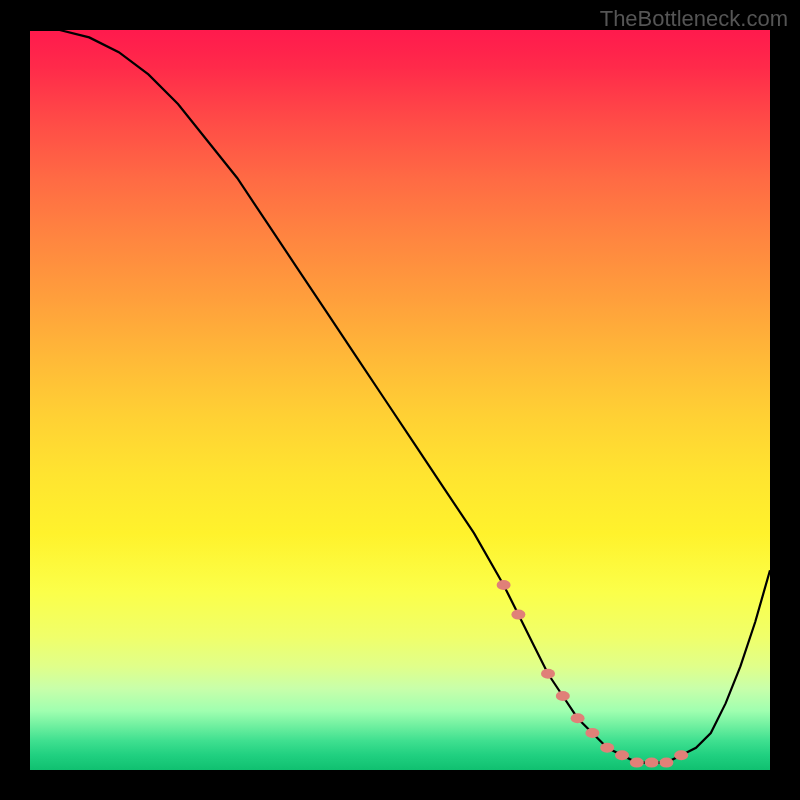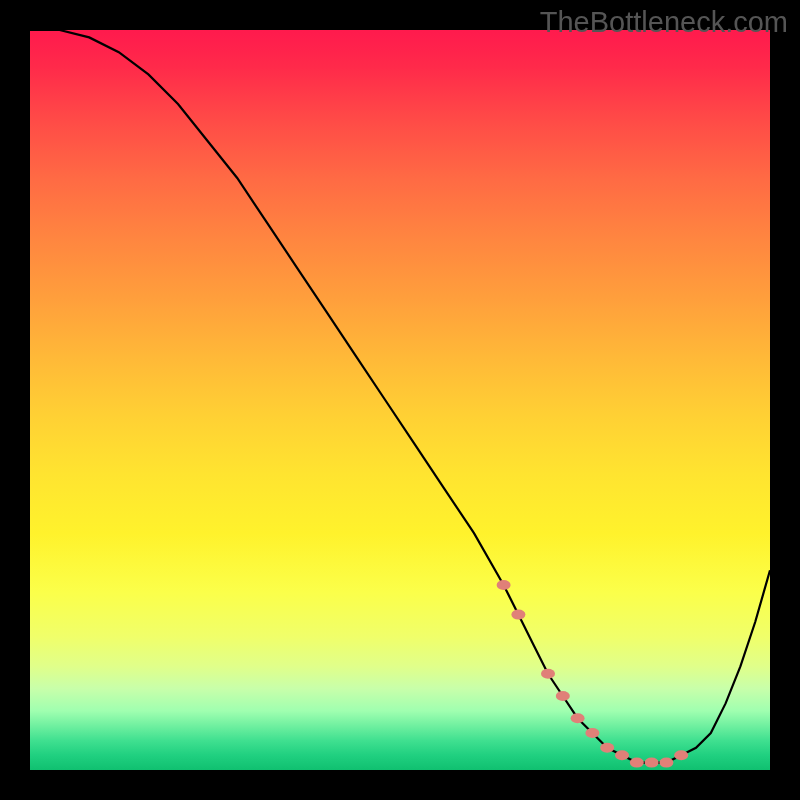--- a/index.html
+++ b/index.html
@@ -8,21 +8,21 @@
     height: 800px;
     background: #000;
     position: relative;
     font-family: Arial, sans-serif;
   }
   .watermark {
     position: absolute;
     top: 6px;
     right: 12px;
     color: #555;
-    font-size: 29px;
+    font-size: 22px;
     font-weight: 500;
     z-index: 10;
   }
   .plot-area {
     position: absolute;
     left: 30px;
     top: 30px;
     width: 740px;
     height: 740px;
   }

